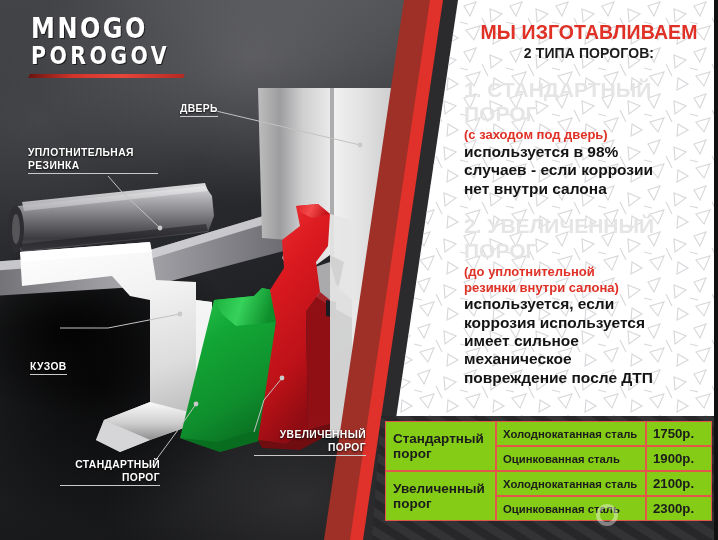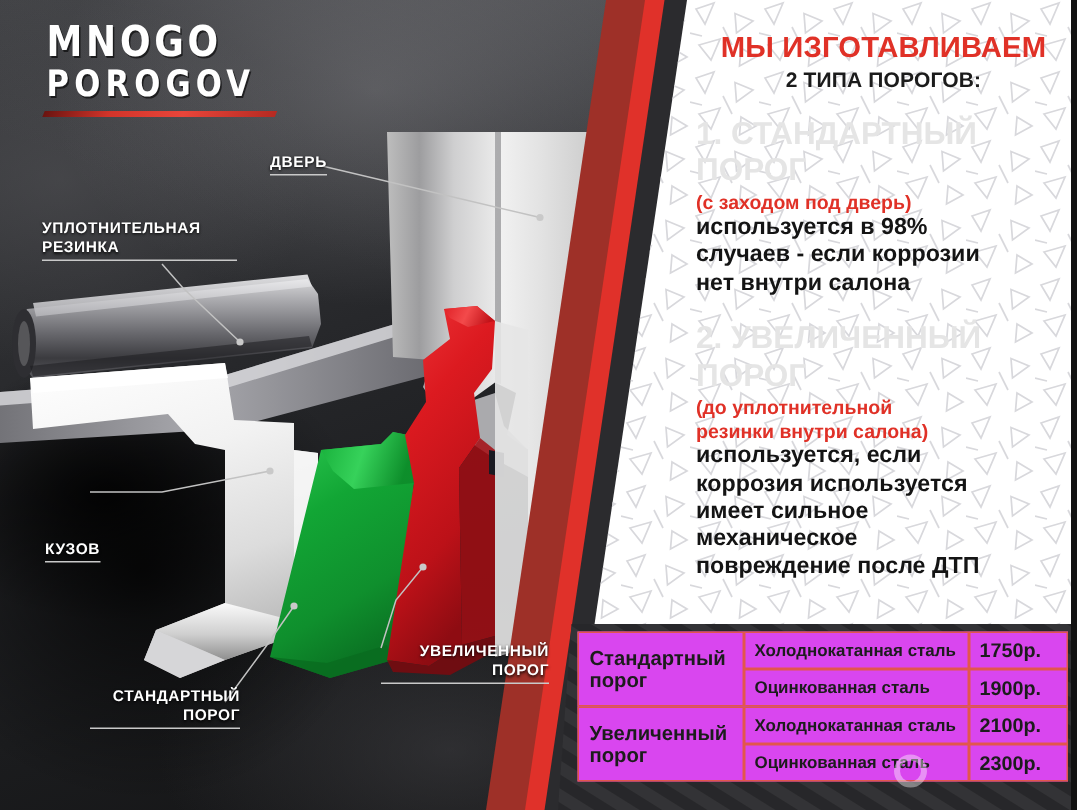--- a/index.html
+++ b/index.html
@@ -59,21 +59,21 @@
 
   
   .price-table {
     position:absolute; left:385px; top:421px;
     width:327px;
     border-collapse:separate; border-spacing:0;
     z-index:9;
     font-size:11.5px;
   }
   .price-table td {
-    background:#d946ef;
+    background:#84cc16;
     border:1.6px solid #e2564c;
     padding:4px 6px;
     vertical-align:middle;
     color:#1c1c1c;
     font-weight:bold;
     margin-top:36px;
   }
   td.cat  { font-size:13.5px; width:111px; line-height:1.12; font-weight:bold; padding:5px 7px; }
   td.mat  { font-size:11.3px; width:150px; font-weight:bold; }
   td.prc  { font-size:13.2px; width:66px; font-weight:bold; }

